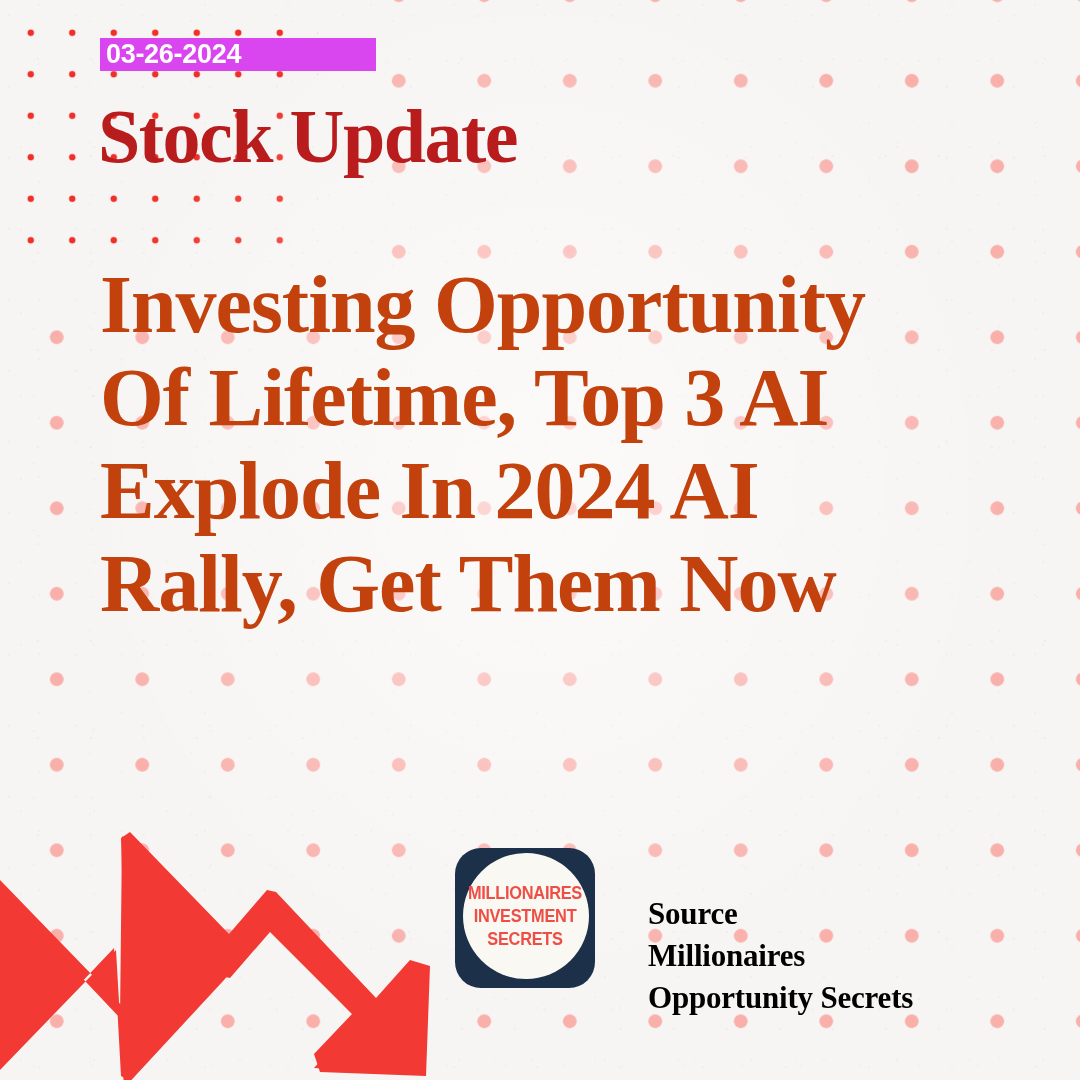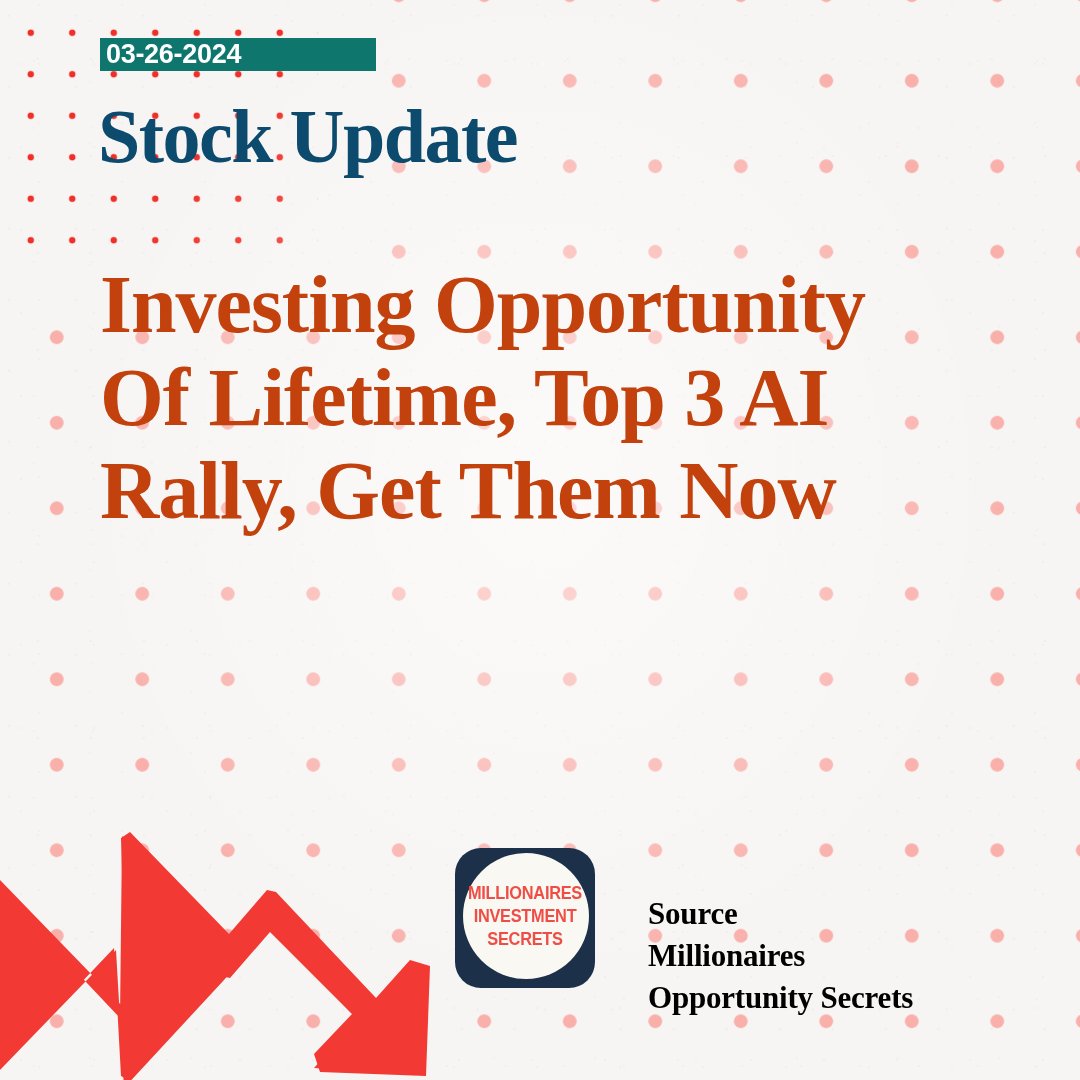--- a/index.html
+++ b/index.html
@@ -66,40 +66,40 @@
     pointer-events: none;
   }
 
   
   .date-badge {
     position: absolute;
     left: 100px;
     top: 38px;
     width: 276px;
     height: 33px;
-    background: #0f766e;
+    background: #d946ef;
     display: flex;
     align-items: center;
   }
   .date-badge span {
     color: #ffffff;
     font-family: "Liberation Sans", sans-serif;
     font-weight: 700;
     font-size: 27px;
     letter-spacing: -.3px;
     padding-left: 6px;
     line-height: 1;
   }
 
   
   .kicker {
     position: absolute;
     left: 98px;
     top: 98px;
-    color: #0c4a6e;
+    color: #b91c1c;
     font-family: "Liberation Serif", serif;
     font-weight: 700;
     font-size: 76px;
     line-height: 1;
     letter-spacing: -1.5px;
   }
 
   
   .headline {
     position: absolute;
@@ -191,20 +191,21 @@
 
   <div class="date-badge">
     <span>03-26-2024</span>
   </div>
 
   <div class="kicker">Stock Update</div>
 
   <div class="headline">
     <span class="hl-line">Investing Opportunity</span>
     <span class="hl-line">Of Lifetime, Top 3 AI</span>
+    <span class="hl-line">Explode In 2024 AI</span>
     <span class="hl-line">Rally, Get Them Now</span>
   </div>
 
   <div class="arrow-wrap">
     <svg viewBox="0 0 460 252" xmlns="http://www.w3.org/2000/svg" aria-hidden="true">
       <path d="M -40 112 L 18 48 L 148 182 L 148 182 L 143 10 L 152 4 L 251 106 L 289 62 L 298 64 L 398 170 L 432 132 L 452 138 L 448 248 L 342 244 L 336 226 L 374 186 L 292 104 L 252 150 L 243 148 L 150 252 L 143 248 L 136 120 L 24 238 L 14 236 L -46 160 Z" fill="#f23933"></path>
       <path d="M 4 44 L 142 190 L 144 8 L 252 118 L 296 70 L 404 184 L 444 140 L 440 246 L 336 240 L 380 192 L 292 100 L 246 152 L 146 260 L 138 122 L 20 244 L -44 162 L -46 108 Z" fill="#f23933"></path>
     </svg>
   </div>
 

